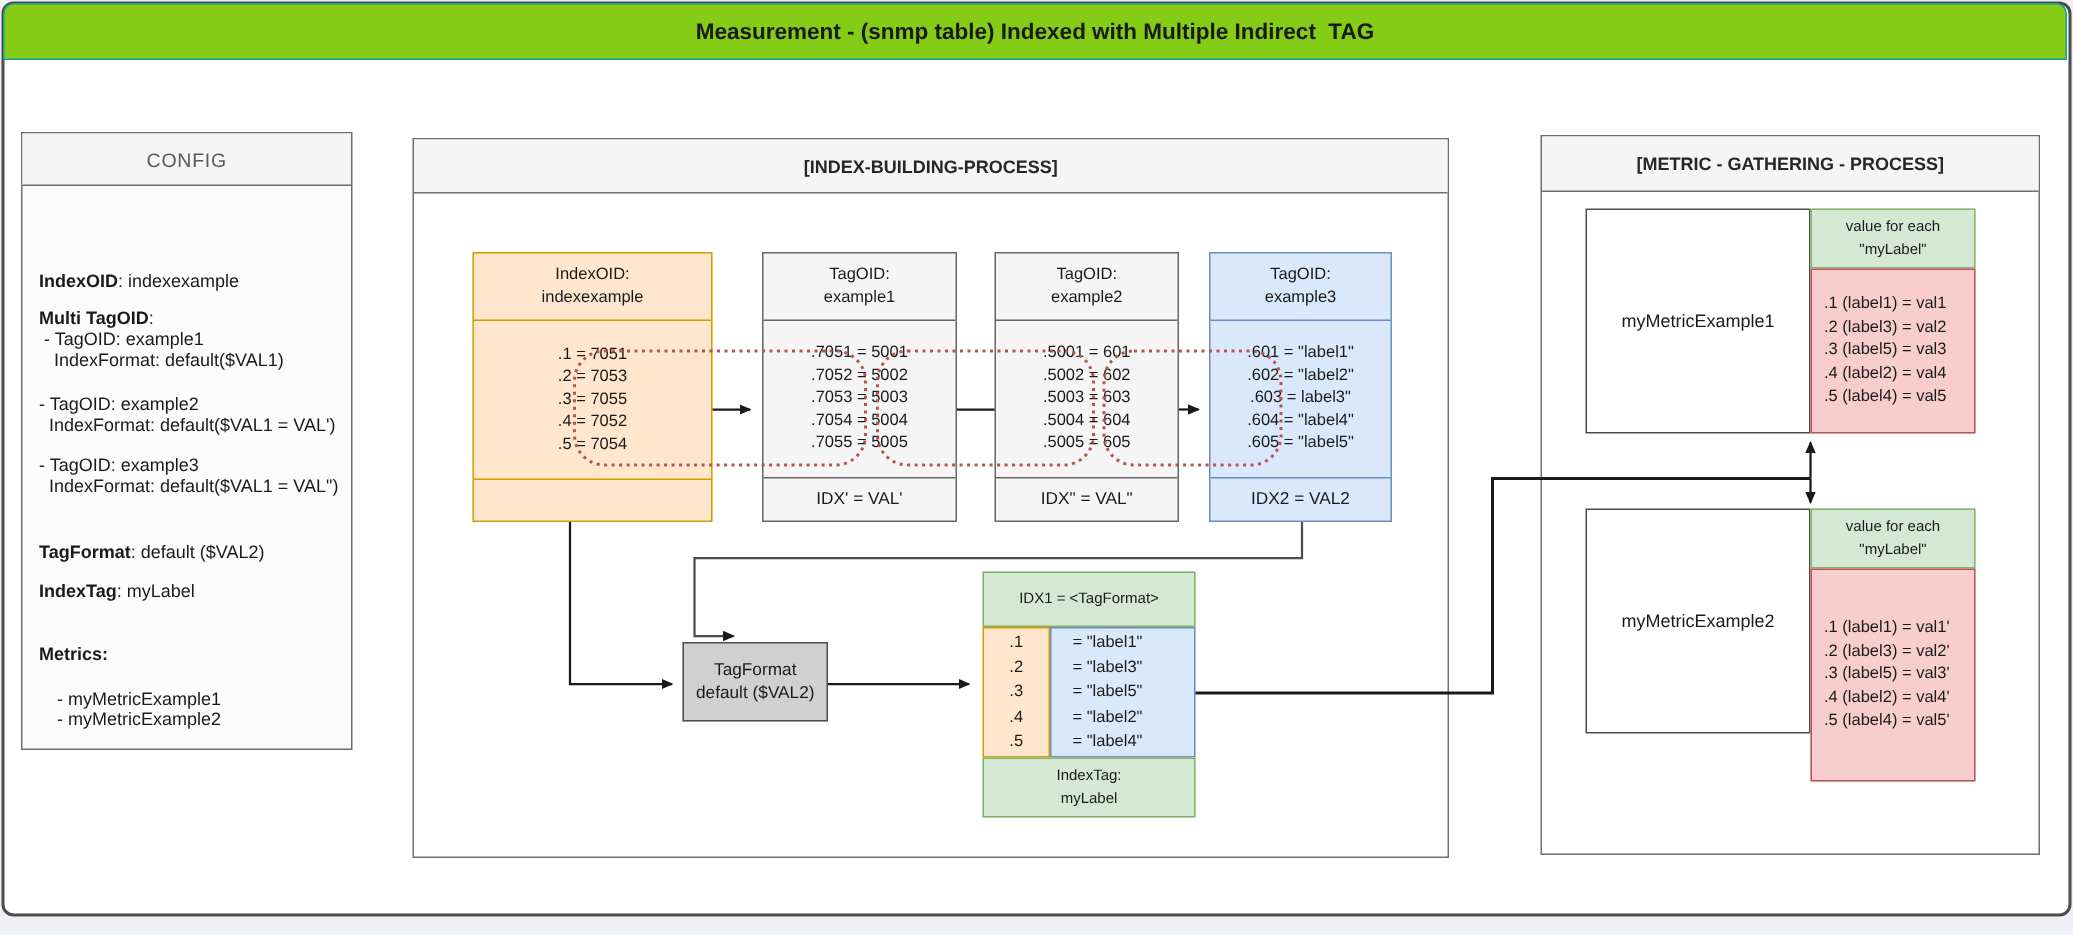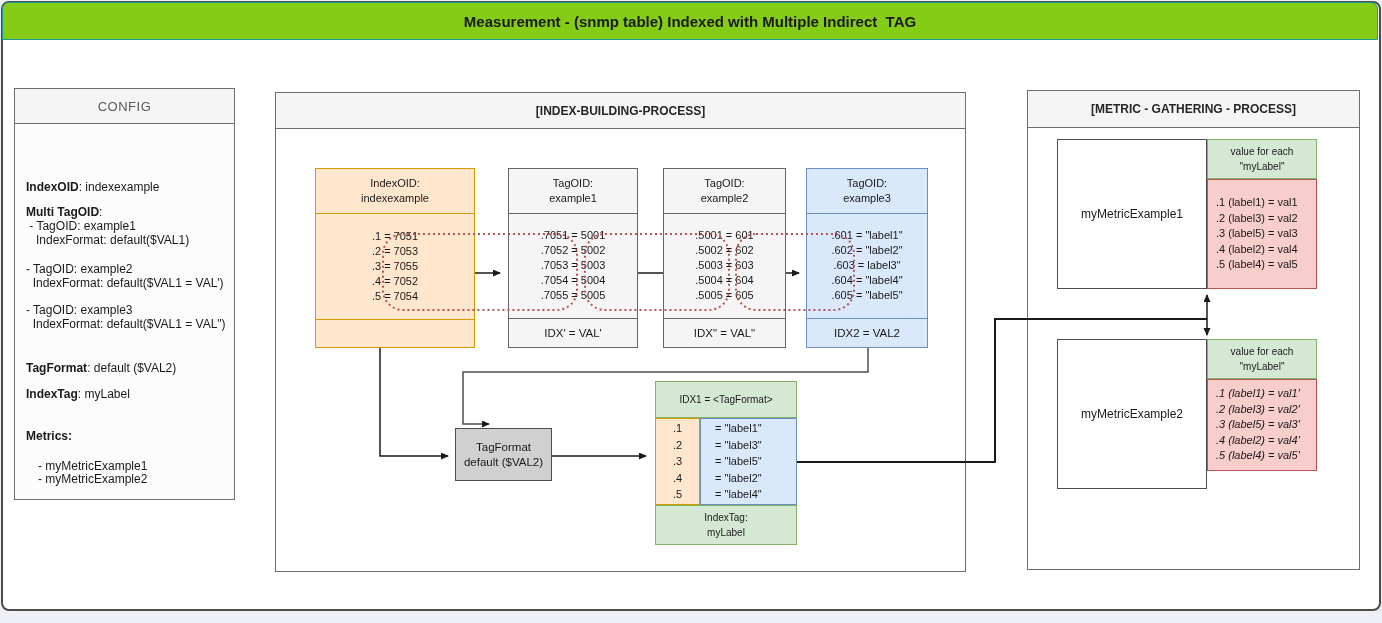--- a/index.html
+++ b/index.html
@@ -191,21 +191,21 @@
   <div>.5 (label4) = val5</div>
 </div>
 
 <div class="whitebox" style="left:1057px;top:339px;width:150px;height:150px;">
   <span>myMetricExample2</span>
 </div>
 <div class="greenb" style="left:1207px;top:339px;width:110px;height:40px;">
   <span>value for each</span>
   <span>"myLabel"</span>
 </div>
-<div class="redbox" style="left:1207px;top:379px;width:110px;height:92px;font-style:italic;">
+<div class="redbox" style="left:1207px;top:379px;width:110px;height:142px;">
   <div>.1 (label1) = val1'</div>
   <div>.2 (label3) = val2'</div>
   <div>.3 (label5) = val3'</div>
   <div>.4 (label2) = val4'</div>
   <div>.5 (label4) = val5'</div>
 </div>
 
 <svg class="overlay" width="1382" height="623" viewBox="0 0 1382 623">
   <defs>
     <marker id="arr" markerWidth="9" markerHeight="8" refX="7" refY="3.5" orient="auto" markerUnits="userSpaceOnUse">

